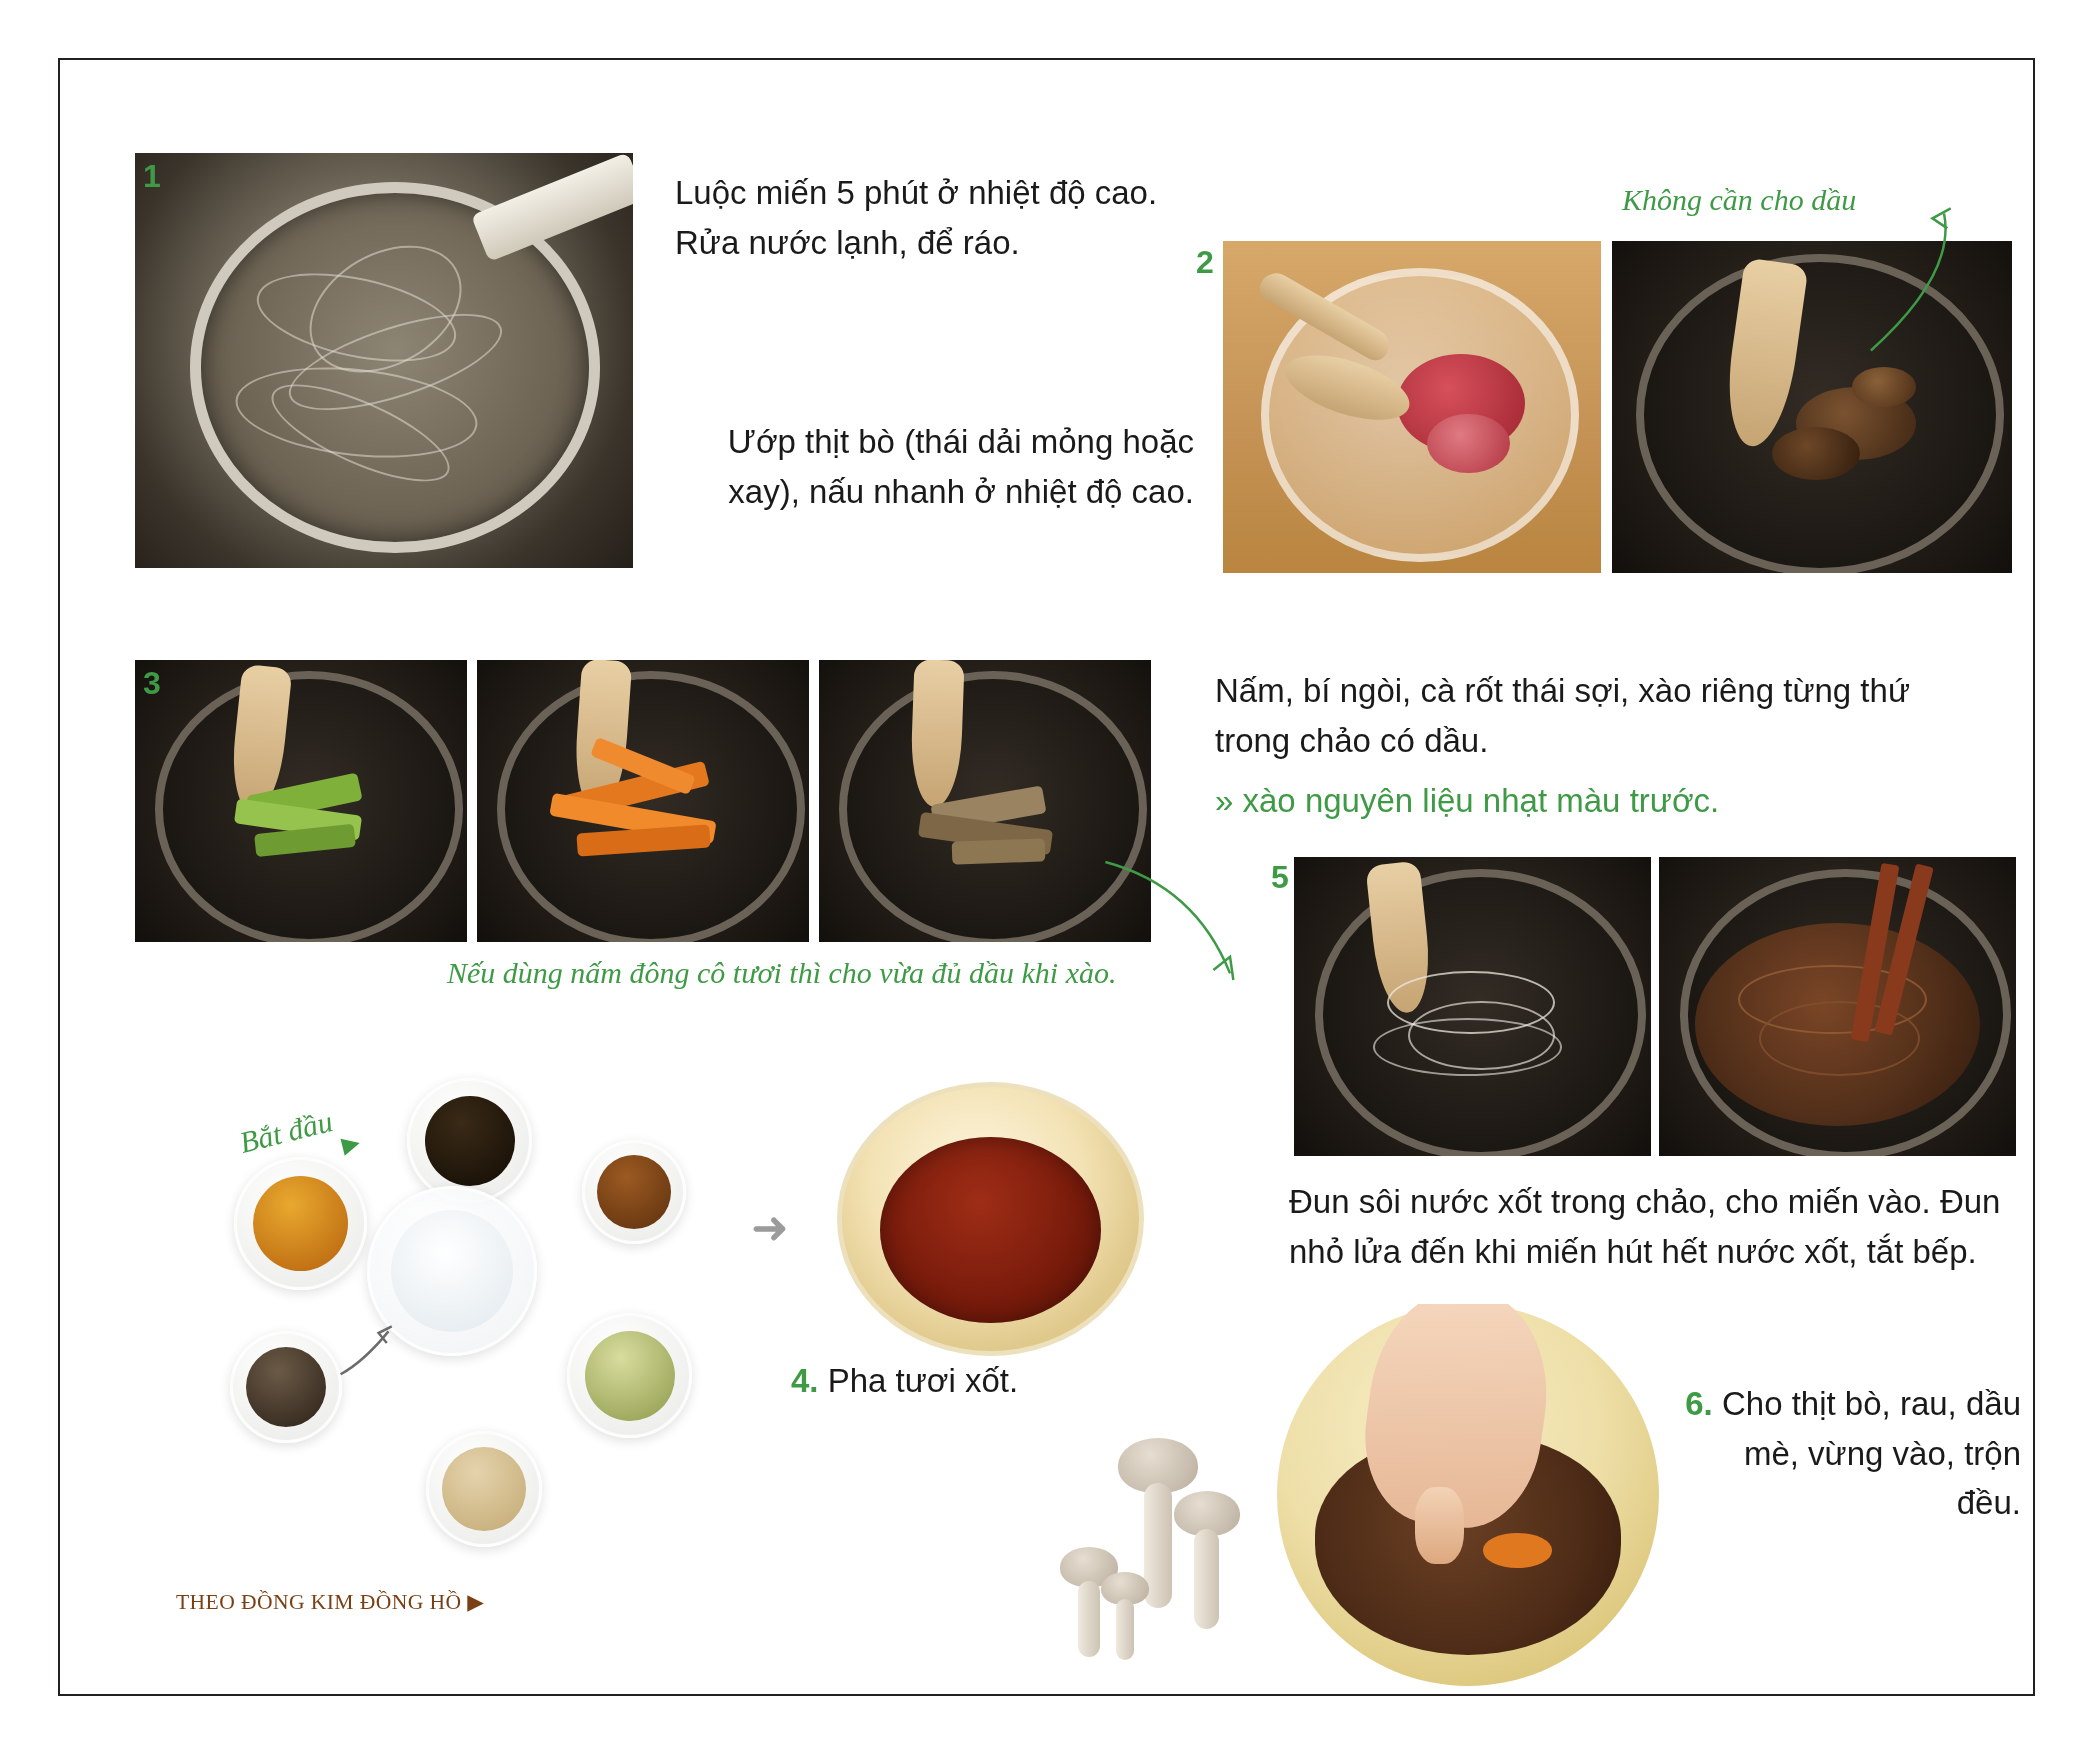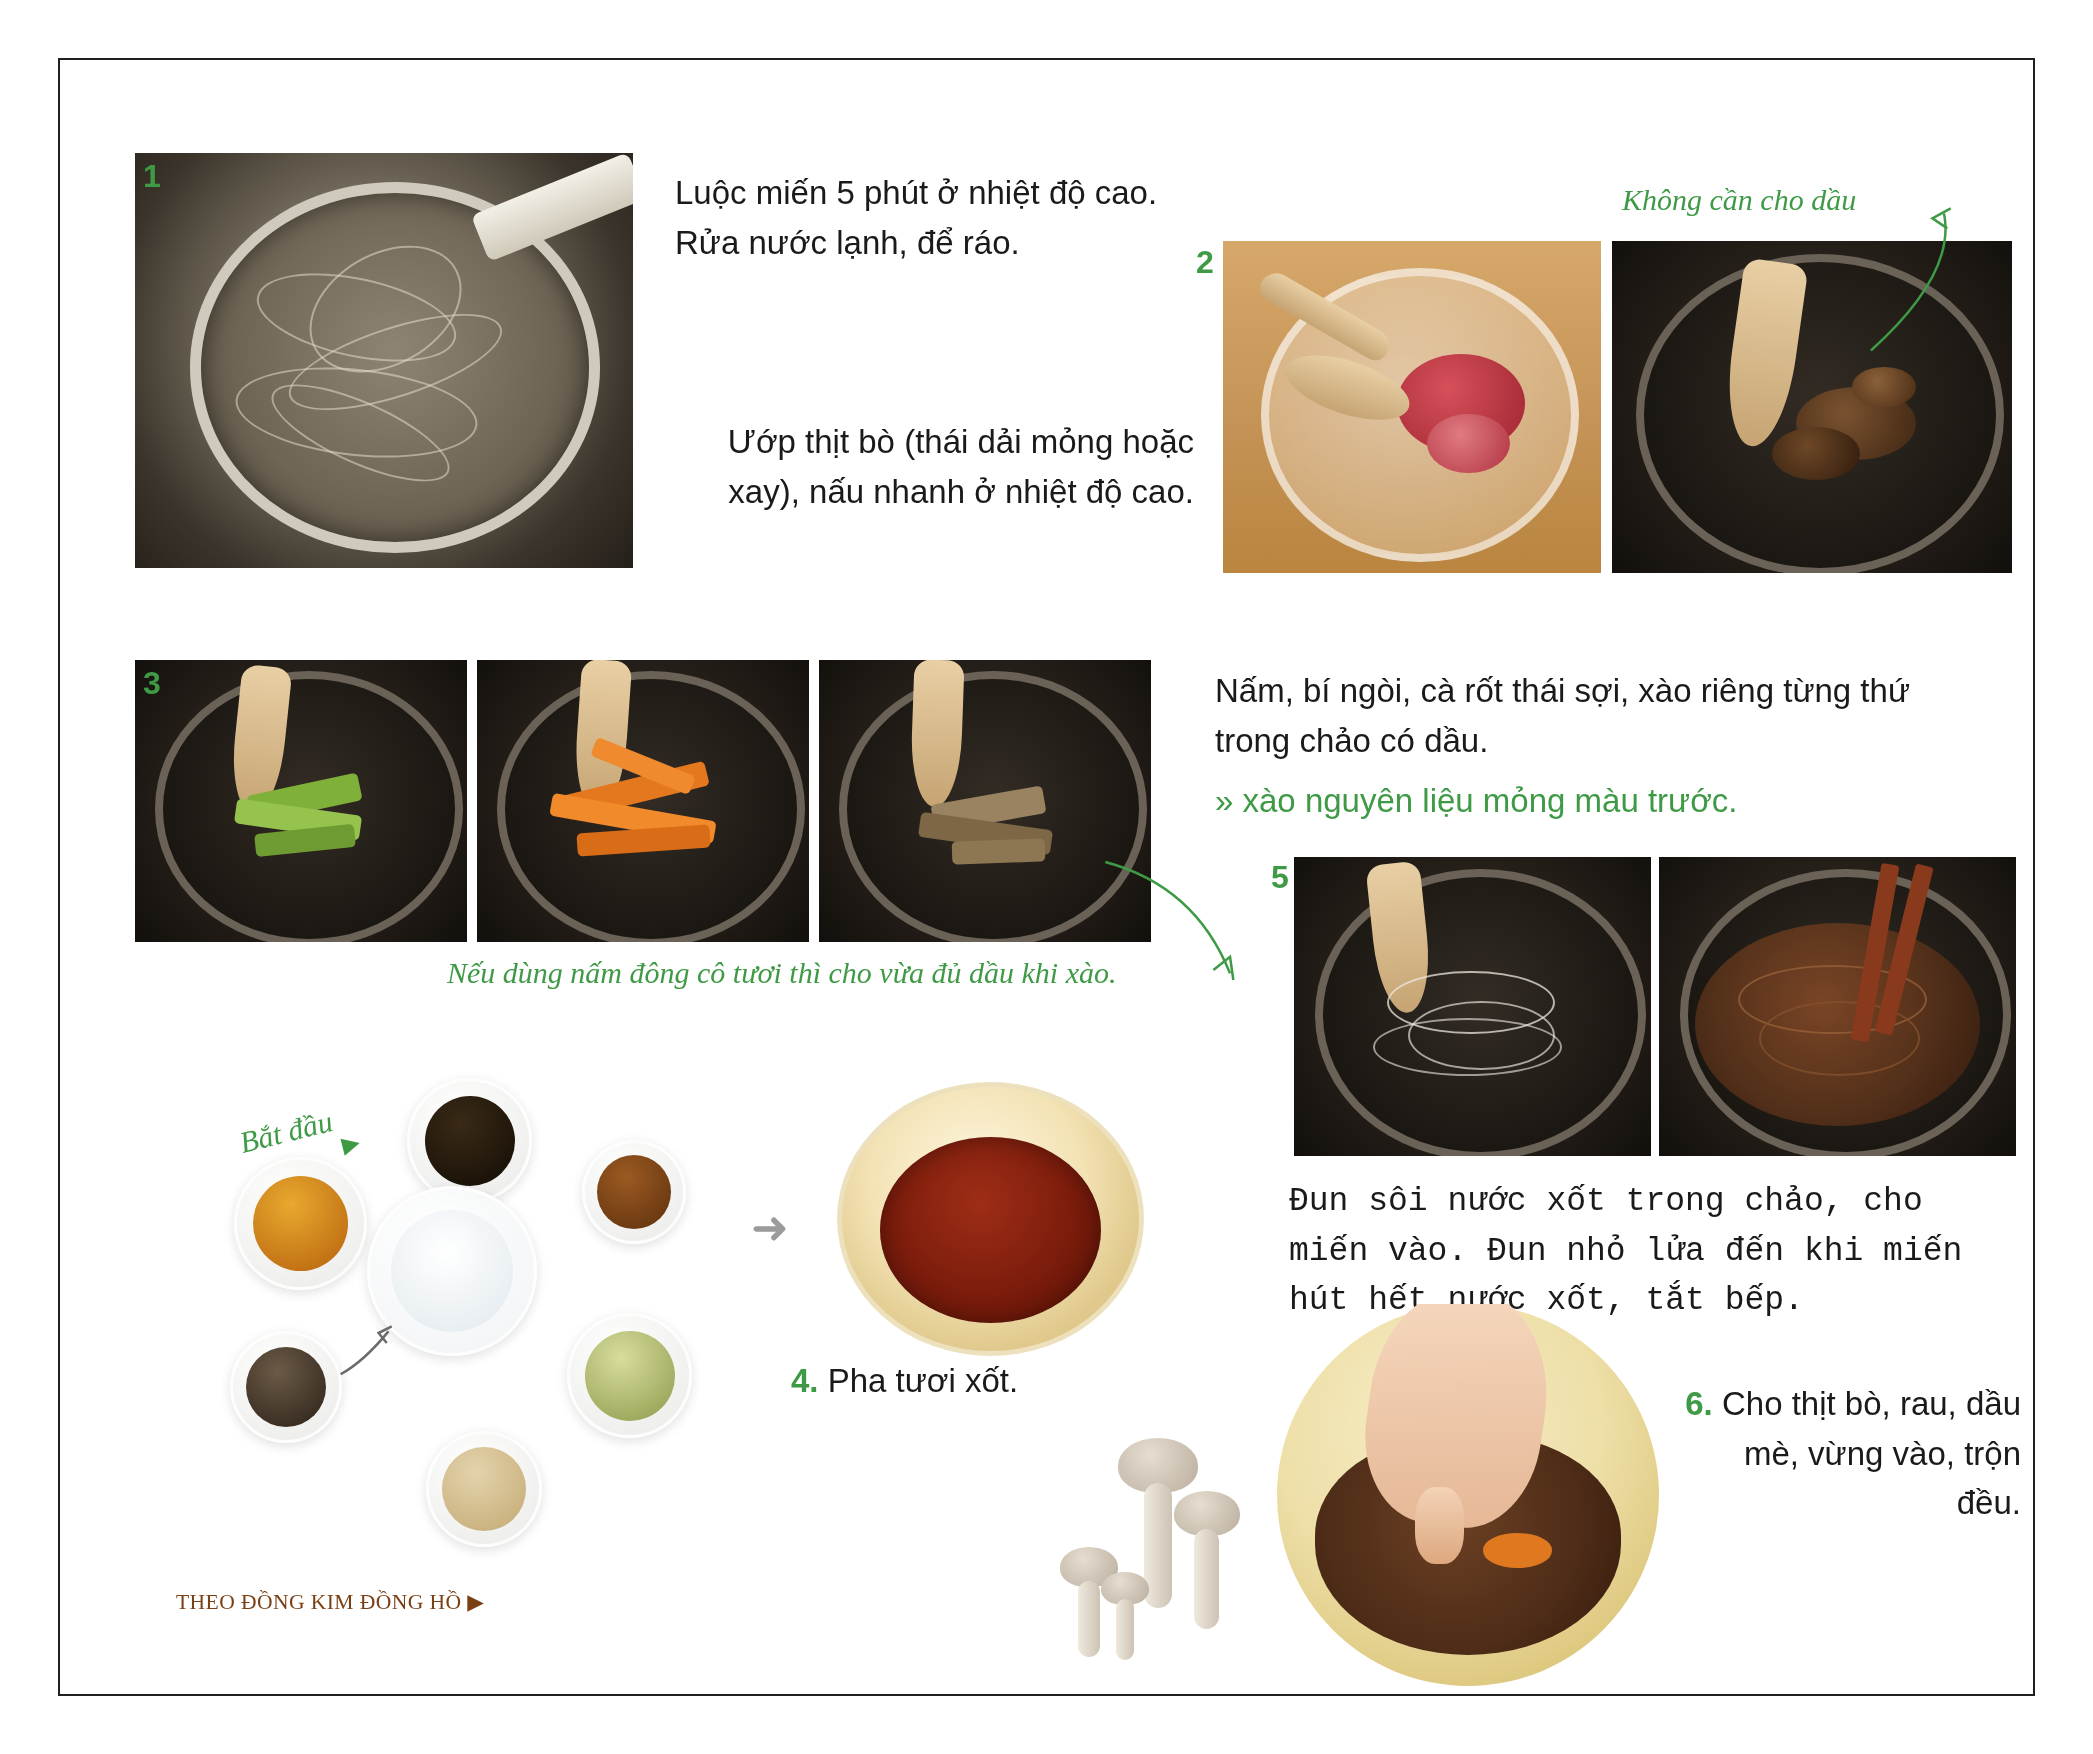--- a/index.html
+++ b/index.html
@@ -197,21 +197,21 @@
     <div class="inner">
       <div class="pan-ring"></div>
       <div class="spoon" style="left:28%;top:0%;width:15%;height:52%;transform:rotate(2deg);border-radius:16.6px 16.6px 50% 50%;"></div>
       <div class="blob" style="left:34%;top:48%;width:34%;height:10%;background:#9a8360;border-radius:5px;transform:rotate(-10deg);"></div>
       <div class="blob" style="left:30%;top:57%;width:40%;height:9%;background:#7d6746;border-radius:5px;transform:rotate(8deg);"></div>
       <div class="blob" style="left:40%;top:64%;width:28%;height:8%;background:#8d7753;border-radius:5px;transform:rotate(-2deg);"></div>
     </div>
   </div>
 
   <div class="txt" style="left:1155px;top:606px;width:773px;">Nấm, bí ngòi, cà rốt thái sợi, xào riêng từng thứ trong chảo có dầu.</div>
-  <div class="txt green" style="left:1155px;top:716px;width:773px;">» xào nguyên liệu mỏng màu trước.</div>
+  <div class="txt green" style="left:1155px;top:716px;width:773px;">» xào nguyên liệu nhạt màu trước.</div>
 
   <div class="hand-note" style="left:345px;top:896px;margin-left:42px;">Nếu dùng nấm đông cô tươi thì cho vừa đủ dầu khi xào.</div>
   <svg style="position:absolute;left:1037px;top:797px;" width="158" height="133" viewBox="0 0 190 160">
     <path d="M10 6 C 100 30, 140 90, 160 140" stroke="#3f9a46" stroke-width="3" fill="none"></path>
     <path d="M164 148 L 160 120 L 140 136" stroke="#3f9a46" stroke-width="3" fill="none"></path>
   </svg>
 
   <div class="step-num" style="left:1211px;top:799px;">5</div>
 
   <div class="photo pan-bg" style="left:1234px;top:797px;width:357px;height:299px;">
@@ -228,21 +228,21 @@
     <div class="inner">
       <div class="pan-ring"></div>
       <div class="blob" style="left:10%;top:22%;width:80%;height:68%;background:radial-gradient(circle at 45% 40%,#7a4526 0%,#53301a 55%,#30190c 100%);"></div>
       <div class="noodle" style="left:22%;top:36%;width:52%;height:22%;border-color:rgba(150,95,55,.8);"></div>
       <div class="noodle" style="left:28%;top:48%;width:44%;height:24%;border-color:rgba(130,80,45,.8);"></div>
       <div class="spoon" style="left:58%;top:2%;width:5%;height:60%;background:#8a3a1c;transform:rotate(10deg);border-radius:3.3px;"></div>
       <div class="spoon" style="left:66%;top:2%;width:5%;height:58%;background:#8a3a1c;transform:rotate(14deg);border-radius:3.3px;"></div>
     </div>
   </div>
 
-  <div class="txt" style="left:1229px;top:1117px;width:731px;font-family:Liberation Mono, monospace;">Đun sôi nước xốt trong chảo, cho miến vào. Đun nhỏ lửa đến khi miến hút hết nước xốt, tắt bếp.</div>
+  <div class="txt" style="left:1229px;top:1117px;width:731px;">Đun sôi nước xốt trong chảo, cho miến vào. Đun nhỏ lửa đến khi miến hút hết nước xốt, tắt bếp.</div>
 
   <div>
 
     <div class="dish" style="left:347px;top:1018px;width:125px;height:125px;">
       <div class="rim"></div>
         <div class="fill" style="background:radial-gradient(circle at 40% 30%,#3a2a16,#120c05);"></div>
     </div>
 
     <div class="dish" style="left:174px;top:1097px;width:133px;height:133px;">
       <div class="rim"></div>

